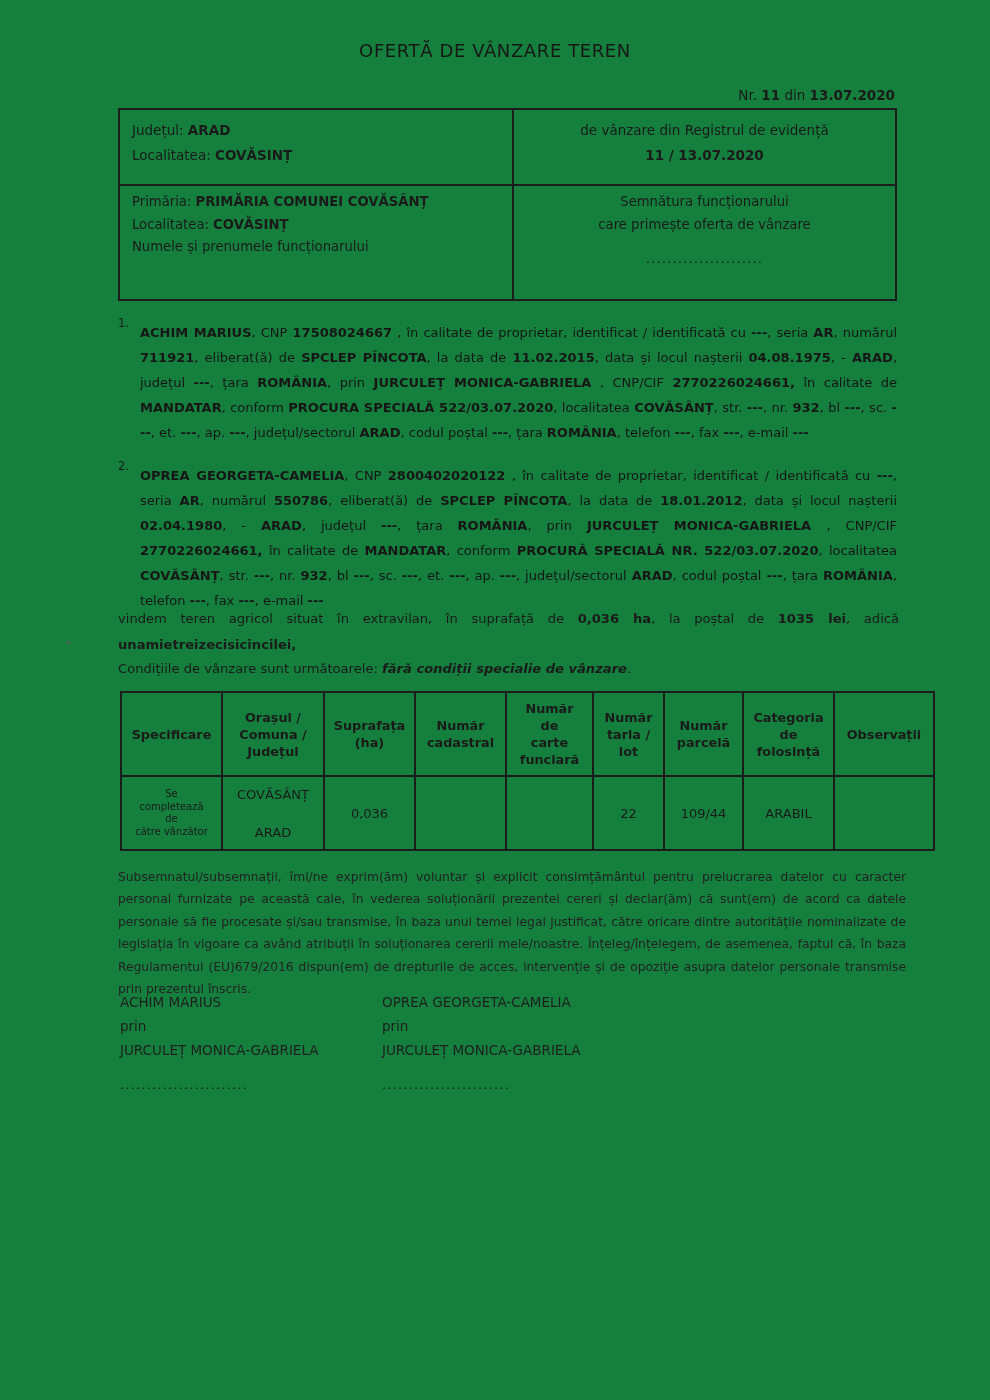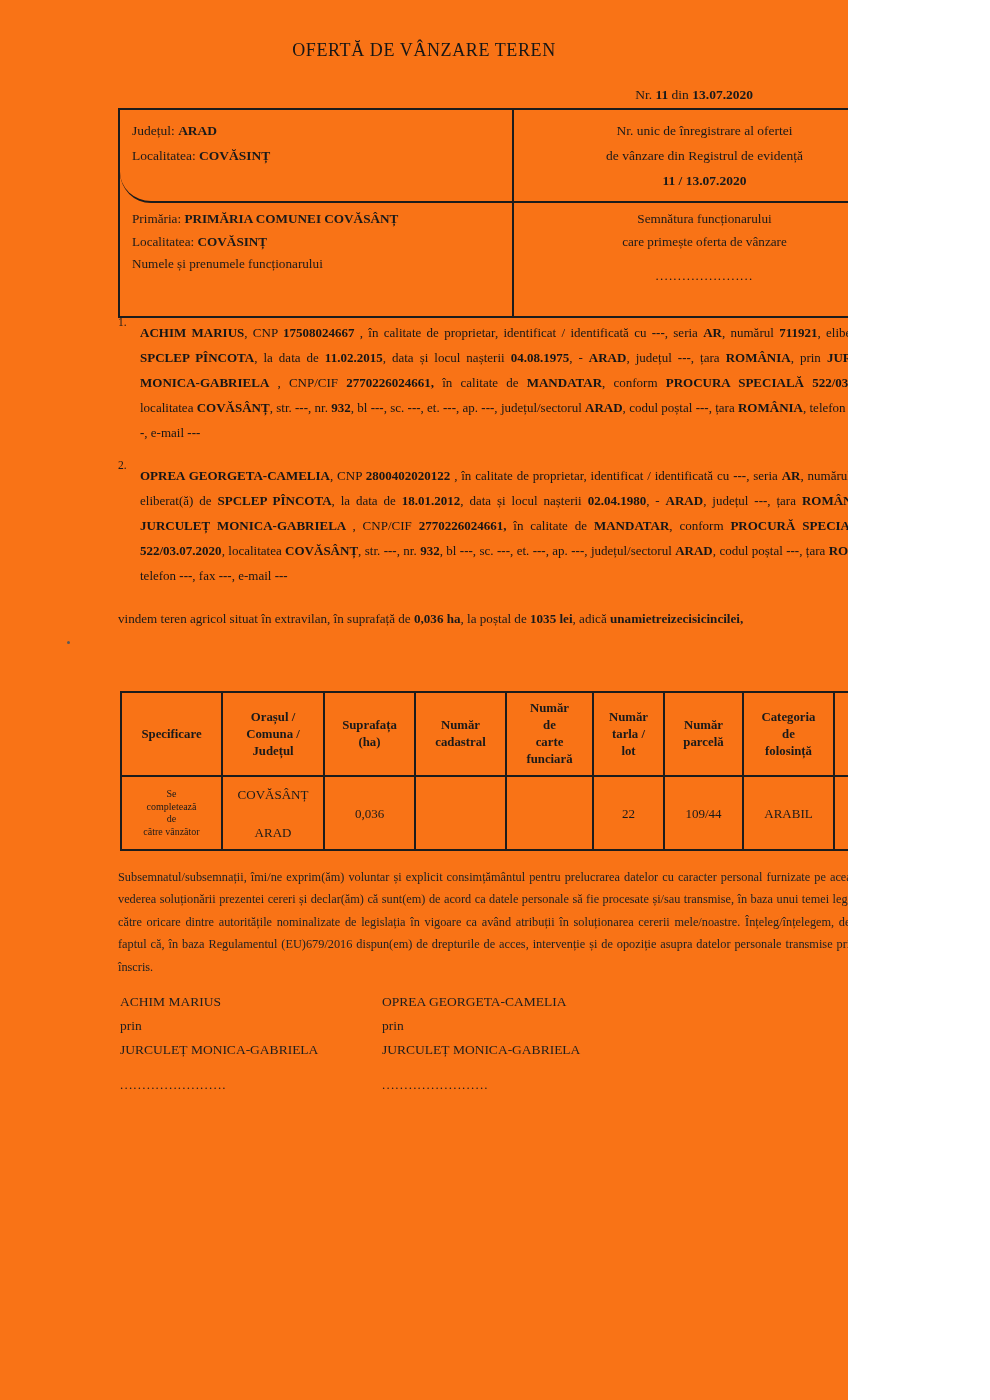--- a/index.html
+++ b/index.html
@@ -1,37 +1,37 @@
 <!DOCTYPE html>
 <html><head>
 <meta charset="utf-8">
 <style>
   * { margin:0; padding:0; box-sizing:border-box; }
   body { background:#ffffff; font-family:"DejaVu Sans", sans-serif; }
   .page {
-    position:relative; width:848px; height:1400px; background:#f97316;
-    color:#1a1a1a; overflow:hidden;font-family:Liberation Serif, serif;
+    position:relative; width:990px; height:1400px; background:#15803d;
+    color:#1a1a1a; overflow:hidden;
   }
   .b { font-weight:bold; }
   .i { font-style:italic; }
 
   .doc-title {
     position:absolute; top:40px; left:0; width:100%;
     text-align:center; font-size:18px; letter-spacing:.6px; color:#161616;
   }
   .reg-line {
     position:absolute; top:87px; right:95px; font-size:13.5px;
   }
 
   
   .htable {
     position:absolute; top:108px; left:118px; width:779px;
     border:2px solid #1c1c1c;
   }
-  .hrow { display:flex;border-radius:31px; }
+  .hrow { display:flex; }
   .hrow.r1 { border-bottom:2px solid #1c1c1c; min-height:76px; }
   .hrow.r2 { min-height:113px; }
   .hcell { padding:8px 12px; }
   .hcell.left { width:394px; border-right:2px solid #1c1c1c; }
   .hcell.right { flex:1; text-align:center; padding:8px 6px; }
   .r1 .hline { font-size:13.5px; line-height:25px; }
   .r2 .hcell { padding-top:5px; }
   .r2 .hline { font-size:13.2px; line-height:22.5px; }
   .hdots { margin-top:15px; font-size:13px; letter-spacing:1.2px; }
 
@@ -87,21 +87,20 @@
 
   <div class="reg-line"><span>Nr. </span><span class="b">11</span><span> din </span><span class="b">13.07.2020</span></div>
 
   <div class="htable">
     <div class="hrow r1">
       <div class="hcell left">
         <div class="hline"><span>Județul: </span><span class="b">ARAD</span></div>
         <div class="hline"><span>Localitatea: </span><span class="b">COVĂSINȚ</span></div>
       </div>
       <div class="hcell right">
-        <div class="hline">Nr. unic de înregistrare al ofertei</div>
         <div class="hline">de vânzare din Registrul de evidență</div>
         <div class="hline b">11 / 13.07.2020</div>
       </div>
     </div>
     <div class="hrow r2">
       <div class="hcell left">
         <div class="hline"><span>Primăria: </span><span class="b">PRIMĂRIA COMUNEI COVĂSÂNȚ</span></div>
         <div class="hline"><span>Localitatea: </span><span class="b">COVĂSINȚ</span></div>
         <div class="hline"><span>Numele și prenumele funcționarului</span></div>
       </div>
@@ -118,20 +117,21 @@
     <div class="ptext"><span class="b">ACHIM MARIUS</span><span>, CNP </span><span class="b">17508024667</span><span> , în calitate de proprietar, identificat / identificată cu </span><span class="b">---</span><span>, seria </span><span class="b">AR</span><span>, numărul </span><span class="b">711921</span><span>, eliberat(ă) de </span><span class="b">SPCLEP PÎNCOTA</span><span>, la data de </span><span class="b">11.02.2015</span><span>, data și locul nașterii </span><span class="b">04.08.1975</span><span>, - </span><span class="b">ARAD</span><span>, județul </span><span class="b">---</span><span>, țara </span><span class="b">ROMÂNIA</span><span>, prin </span><span class="b">JURCULEȚ MONICA-GABRIELA</span><span> , CNP/CIF </span><span class="b">2770226024661,</span><span> în calitate de </span><span class="b">MANDATAR</span><span>, conform </span><span class="b">PROCURA SPECIALĂ 522/03.07.2020</span><span>, localitatea </span><span class="b">COVĂSÂNȚ</span><span>, str. </span><span class="b">---</span><span>, nr. </span><span class="b">932</span><span>, bl </span><span class="b">---</span><span>, sc. </span><span class="b">---</span><span>, et. </span><span class="b">---</span><span>, ap. </span><span class="b">---</span><span>, județul/sectorul </span><span class="b">ARAD</span><span>, codul poștal </span><span class="b">---</span><span>, țara </span><span class="b">ROMÂNIA</span><span>, telefon </span><span class="b">---</span><span>, fax </span><span class="b">---</span><span>, e-mail </span><span class="b">---</span></div>
   </div>
 
   <div class="numpara p2">
     <span class="pnum">2.</span>
     <div class="ptext"><span class="b">OPREA GEORGETA-CAMELIA</span><span>, CNP </span><span class="b">2800402020122</span><span> , în calitate de proprietar, identificat / identificată cu </span><span class="b">---</span><span>, seria </span><span class="b">AR</span><span>, numărul </span><span class="b">550786</span><span>, eliberat(ă) de </span><span class="b">SPCLEP PÎNCOTA</span><span>, la data de </span><span class="b">18.01.2012</span><span>, data și locul nașterii </span><span class="b">02.04.1980</span><span>, - </span><span class="b">ARAD</span><span>, județul </span><span class="b">---</span><span>, țara </span><span class="b">ROMÂNIA</span><span>, prin </span><span class="b">JURCULEȚ MONICA-GABRIELA </span><span>, CNP/CIF </span><span class="b">2770226024661,</span><span> în calitate de </span><span class="b">MANDATAR</span><span>, conform </span><span class="b">PROCURĂ SPECIALĂ NR. 522/03.07.2020</span><span>, localitatea </span><span class="b">COVĂSÂNȚ</span><span>, str. </span><span class="b">---</span><span>, nr. </span><span class="b">932</span><span>, bl </span><span class="b">---</span><span>, sc. </span><span class="b">---</span><span>, et. </span><span class="b">---</span><span>, ap. </span><span class="b">---</span><span>, județul/sectorul </span><span class="b">ARAD</span><span>, codul poștal </span><span class="b">---</span><span>, țara </span><span class="b">ROMÂNIA</span><span>, telefon </span><span class="b">---</span><span>, fax </span><span class="b">---</span><span>, e-mail </span><span class="b">---</span></div>
   </div>
 
   <div class="para sell"><span>vindem teren agricol situat în extravilan, în suprafață de </span><span class="b">0,036 ha</span><span>, la poștal de </span><span class="b">1035 lei</span><span>, adică </span><span class="b">unamietreizecisicincilei,</span></div>
 
+  <div class="para cond"><span>Condițiile de vânzare sunt următoarele: </span><span class="b i">fără condiții specialie de vânzare</span><span>.</span></div>
 
   <table class="ltable">
     <colgroup>
       <col style="width:101px">
         <col style="width:102px">
         <col style="width:91px">
       <col style="width:91px">
         <col style="width:87px">
         <col style="width:71px">
       <col style="width:79px">

